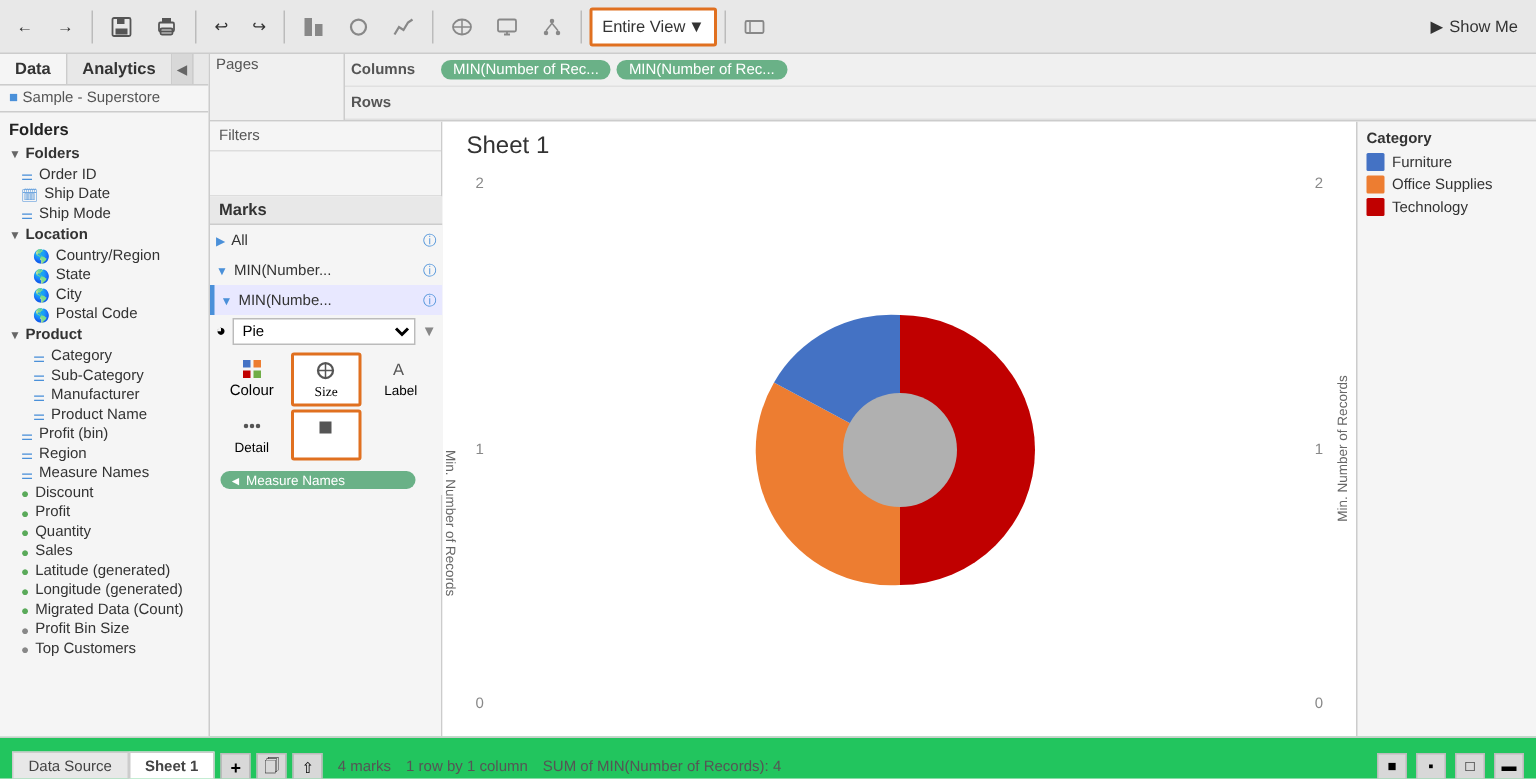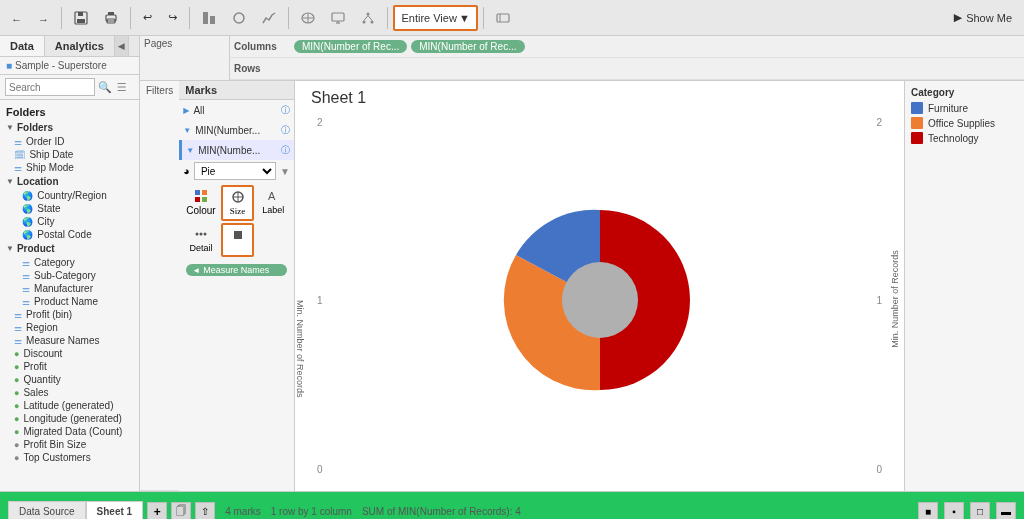--- a/index.html
+++ b/index.html
@@ -468,25 +468,20 @@
   <div id="left-sidebar">
     <div class="sidebar-tabs">
       <div class="sidebar-tab active">Data</div>
       <div class="sidebar-tab">Analytics</div>
       <div class="sidebar-toggle">◀</div>
     </div>
     <div class="sidebar-source">
       <span style="color:#4a90d9;">■</span>
       <span>Sample - Superstore</span>
     </div>
-    <div class="search-box">
-      <input type="text" placeholder="Search" style="">
-      <span style="color:#888;">🔍</span>
-      <span style="color:#888; margin-left:2px;">☰</span>
-    </div>
     <div class="sidebar-content">
       <div class="sidebar-section-header">Folders</div>
 
       <div class="folder-header">
         <span class="arrow">▼</span>
         <span>Folders</span>
       </div>
 
       <div class="sidebar-item">
         <span class="icon-db">⚌</span>
@@ -609,21 +604,21 @@
           <div class="shelf-pill">MIN(Number of Rec...</div>
         </div>
         <div class="shelf-row">
           <span class="shelf-label">Rows</span>
         </div>
       </div>
     </div>
 
     <div id="canvas-wrapper">
 
-      <div style="display:flex; flex-direction:row; width:155px; border-right:1px solid #ccc; background:#f5f5f5;">
+      <div style="display:flex; flex-direction:column; width:155px; border-right:1px solid #ccc; background:#f5f5f5;">
 
         <div class="side-header">Filters</div>
         <div style="height:30px; border-bottom:1px solid #ddd;"></div>
 
         <div id="marks-panel" style="border:none;">
           <div class="marks-header">Marks</div>
 
           <div class="marks-row">
             <span style="color:#4a90d9; font-size:8px;">▶</span>
             <span>All</span>

